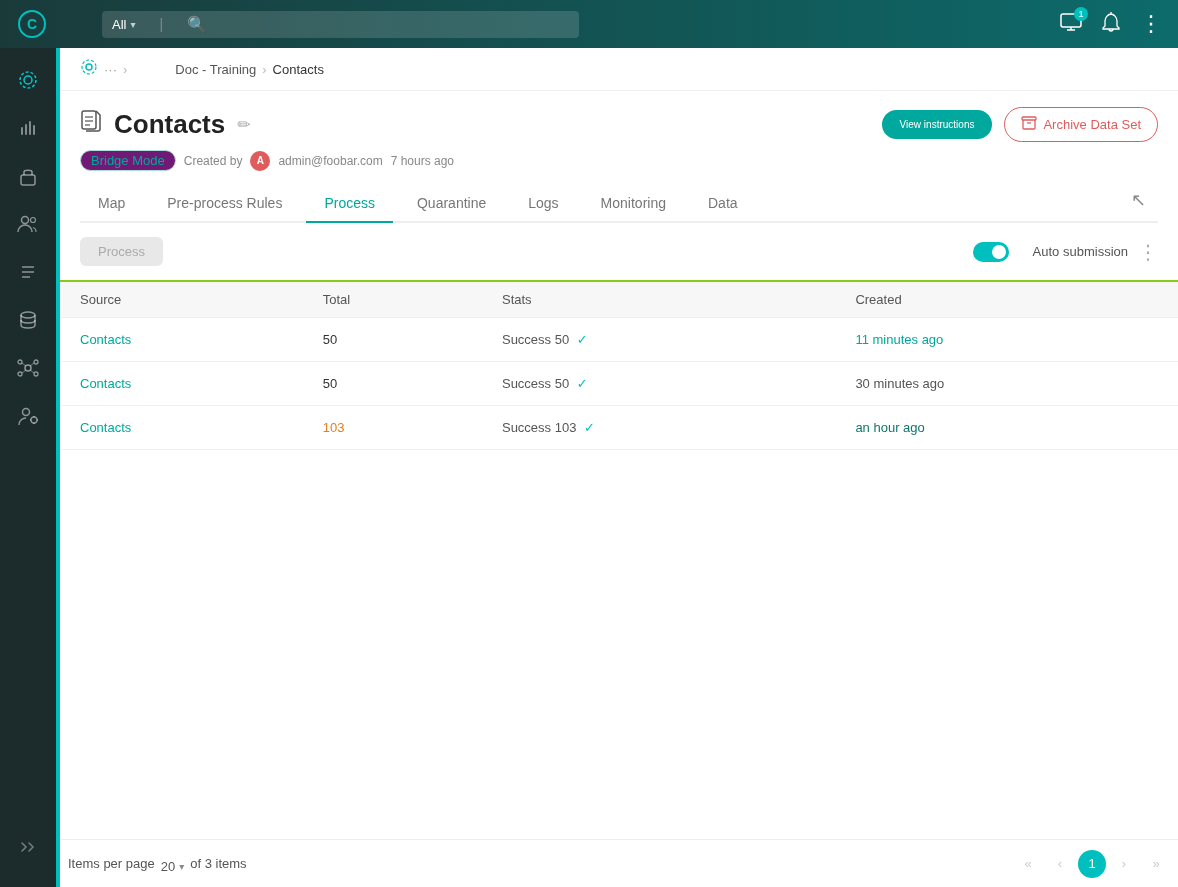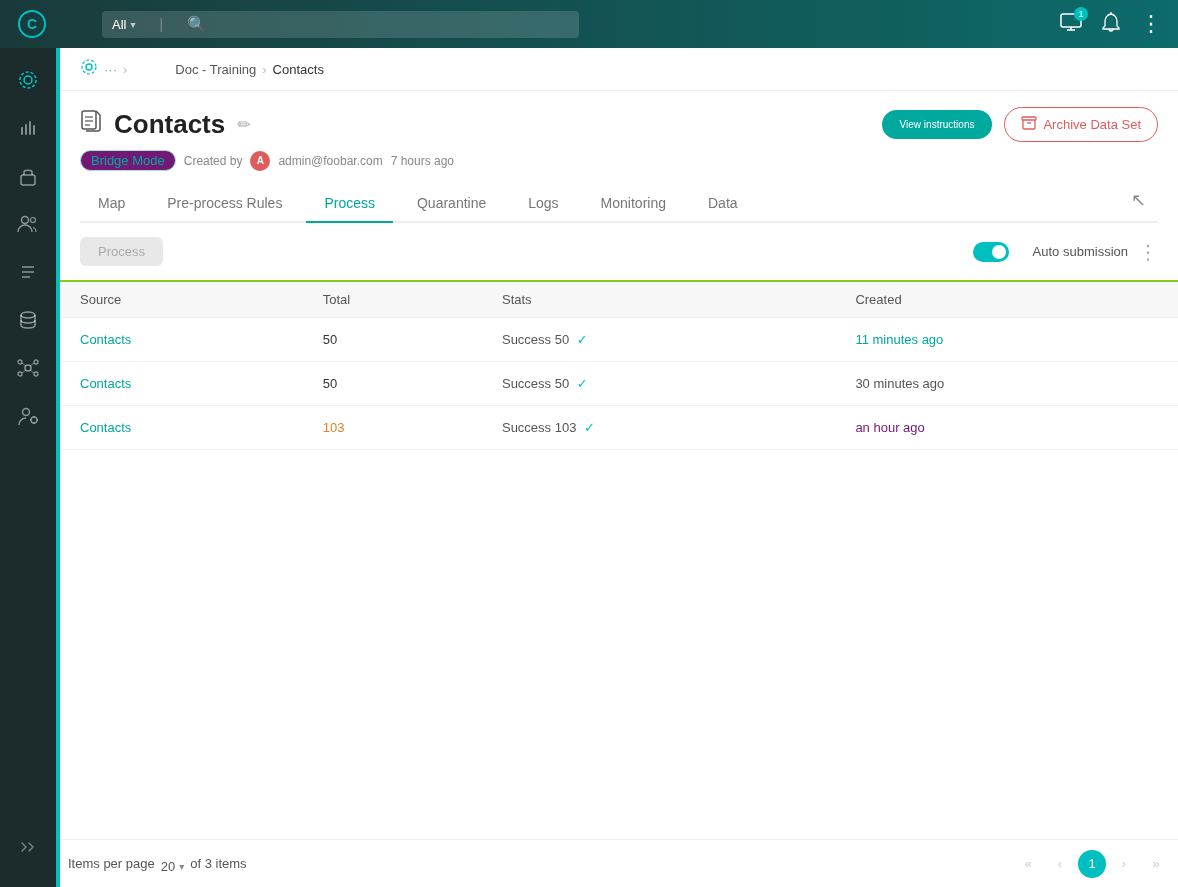--- a/index.html
+++ b/index.html
@@ -559,21 +559,21 @@
           </tr>
 
           <tr>
             <td><span class="source-link">Contacts</span></td>
             <td><span class="total-orange">103</span></td>
             <td>
               <span class="stats-success">Success </span>
               <span class="stats-success">103</span>
               <span class="stats-check">✓</span>
             </td>
-            <td><span style="color:#701a75">an hour ago</span></td>
+            <td><span style="color:#0f766e">an hour ago</span></td>
           </tr>
         </tbody>
       </table>
     </div>
 
     <div class="footer">
       <div class="footer-left">
         <span>Items per page</span>
         <div class="per-page-select">
           <span>20</span>

